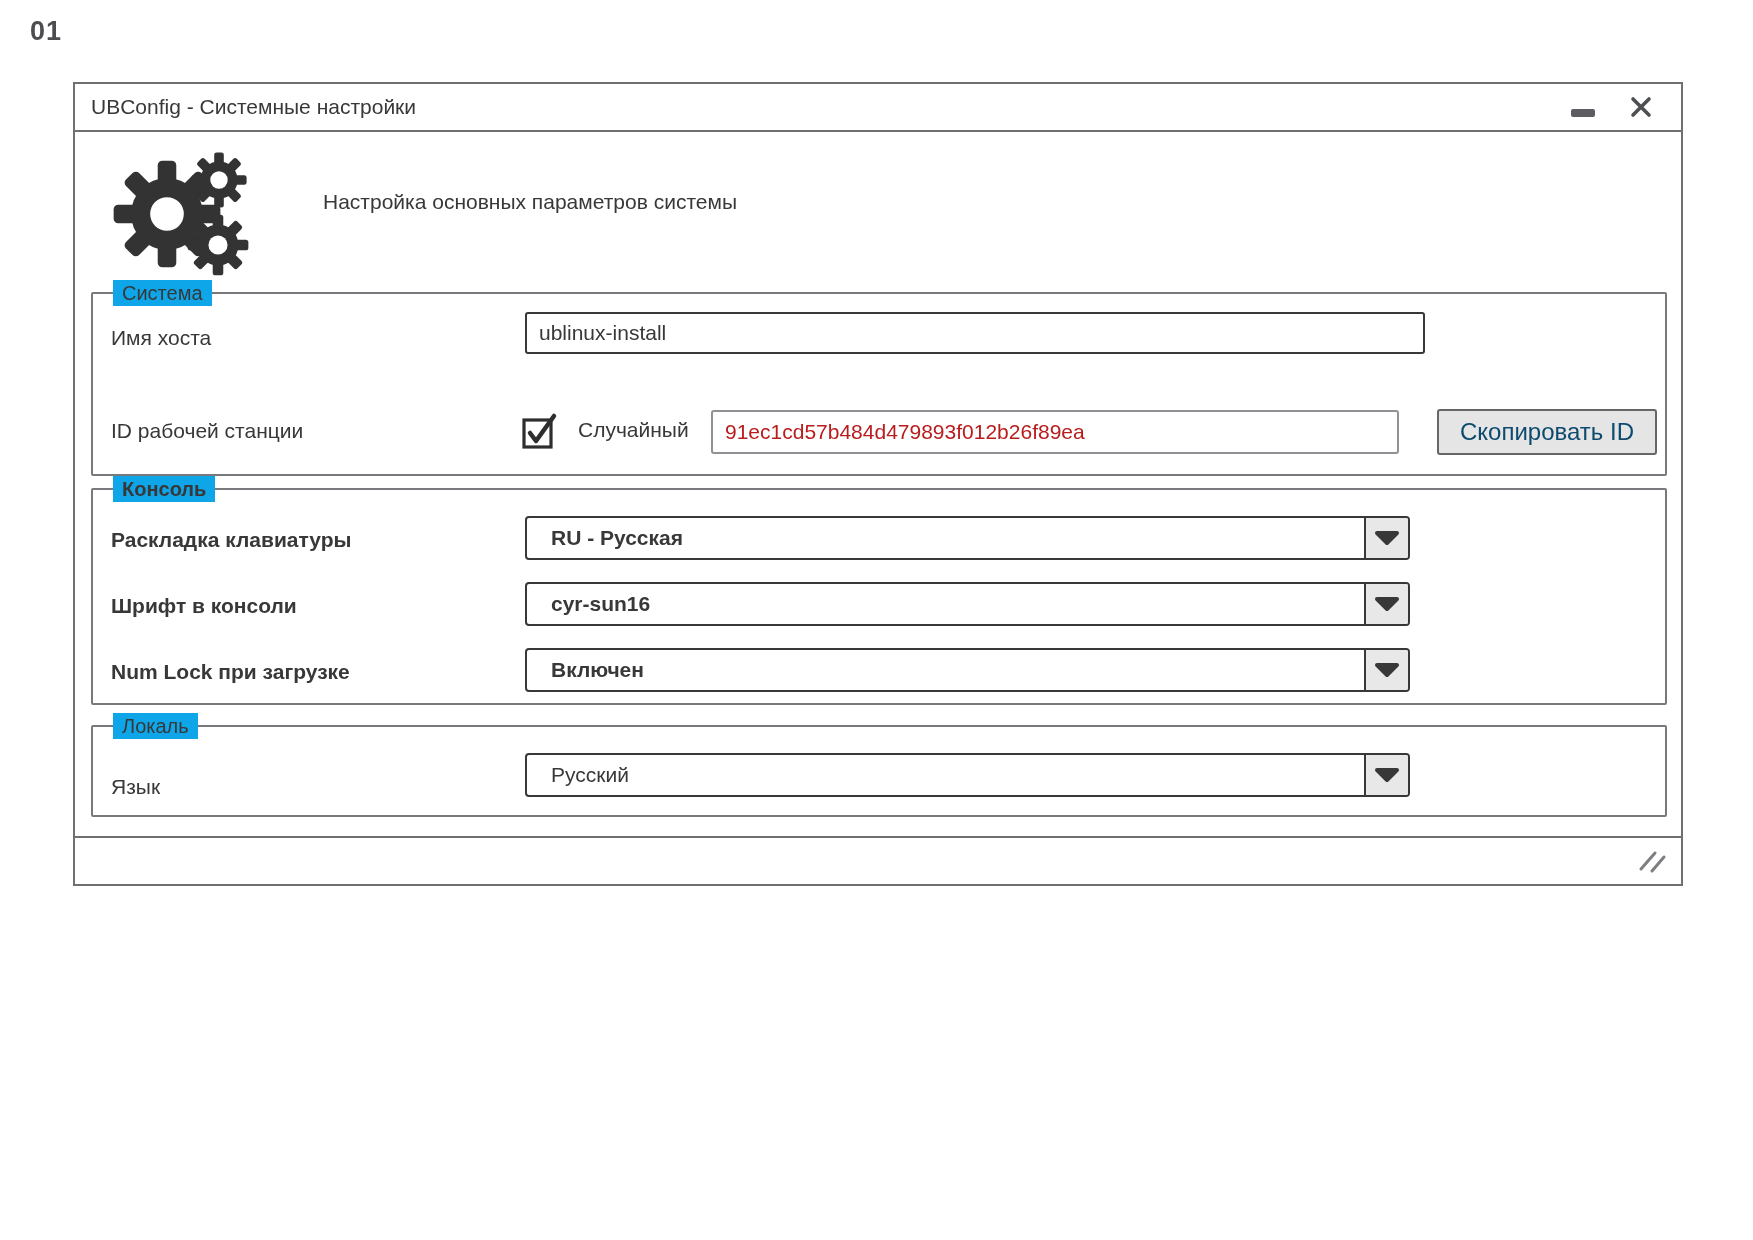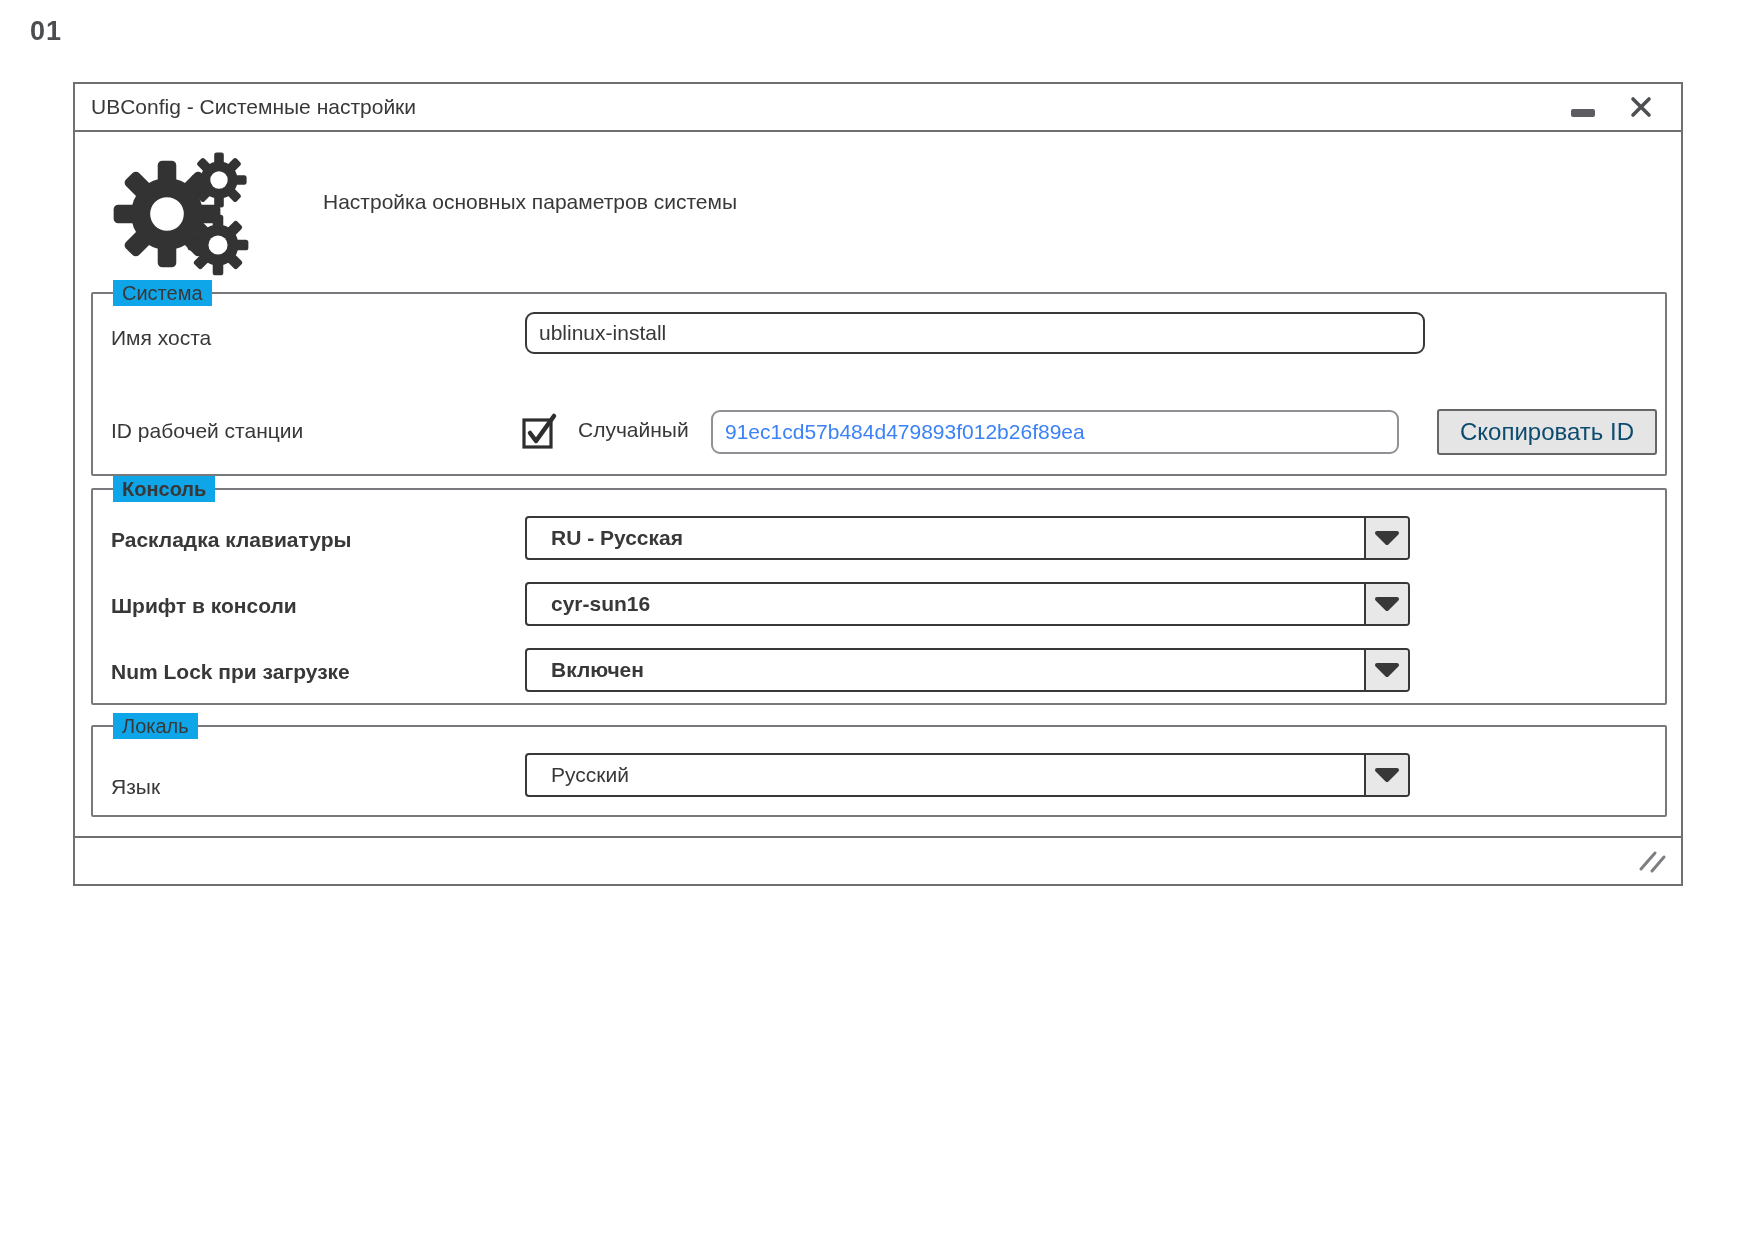--- a/index.html
+++ b/index.html
@@ -68,30 +68,30 @@
     top: -14px; left: 20px;
     background: #0ea5e9;
     padding: 0 9px;
     font-size: 20px;
     line-height: 26px;
   }
   .field-label { position: absolute; font-size: 21px; line-height: 26px; white-space: nowrap; }
   .text-input {
     position: absolute;
     border: 2px solid #383838;
-    border-radius: 9px;
+    border-radius: 3px;
     background: #fff;
     font-family: "Liberation Sans", "DejaVu Sans", sans-serif;
     font-size: 21px;
     color: #383838;
     padding: 0 12px;
     outline: none;
   }
   .text-input.disabled {
-    color: #3b82f6;
+    color: #b91c1c;
     border-color: #8f9194;
   }
   .checkbox-row {
     position: absolute;
     display: flex;
     align-items: center;
     gap: 19px;
     cursor: pointer;
   }
   .checkbox-label { font-size: 21px; }

